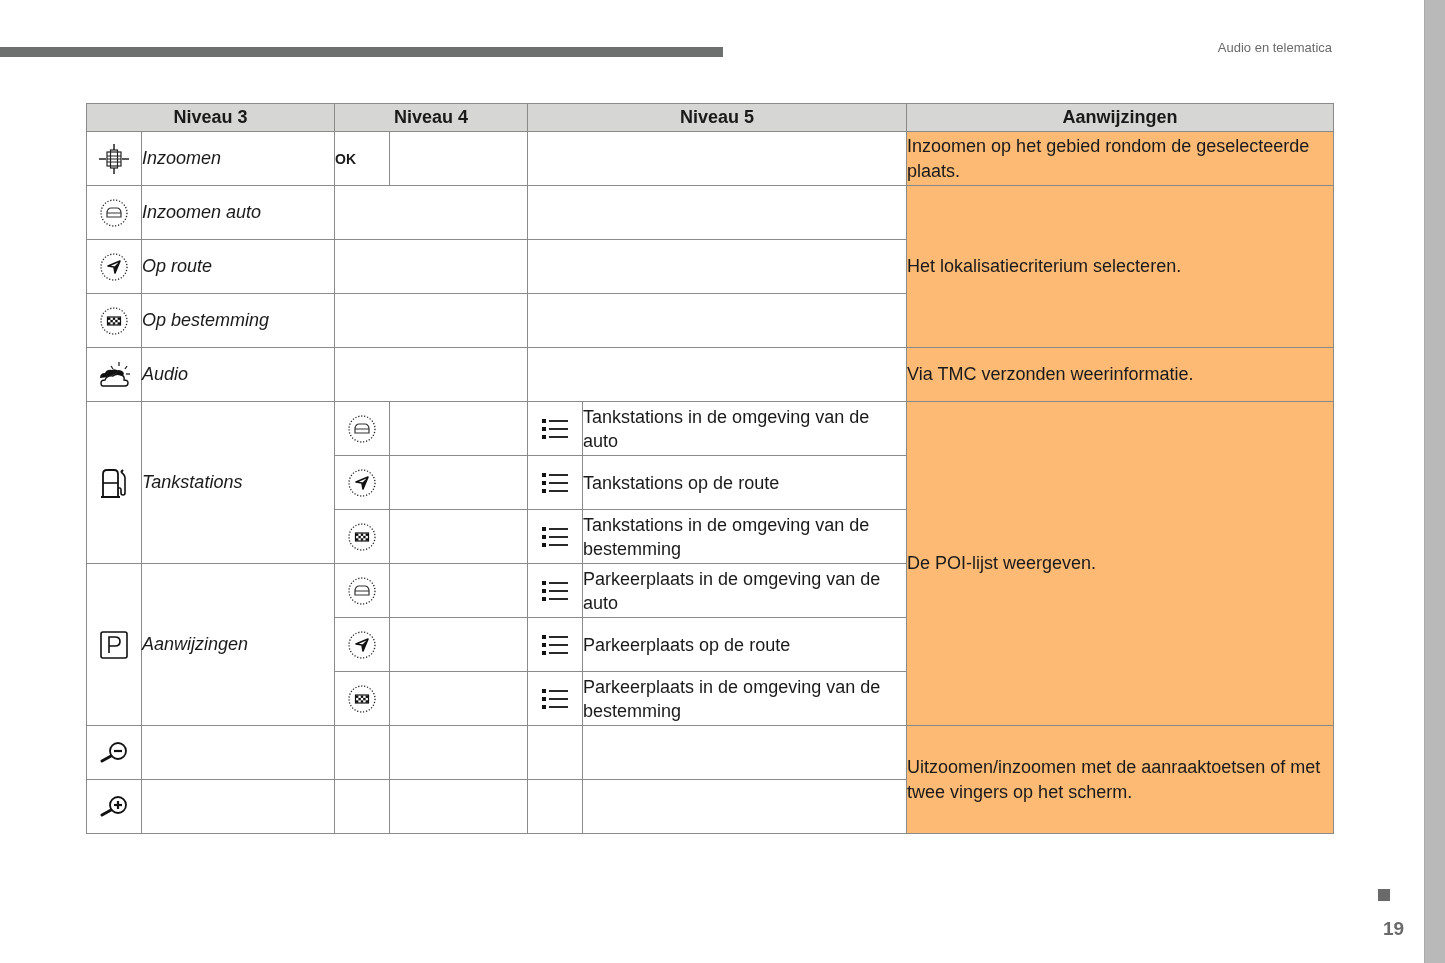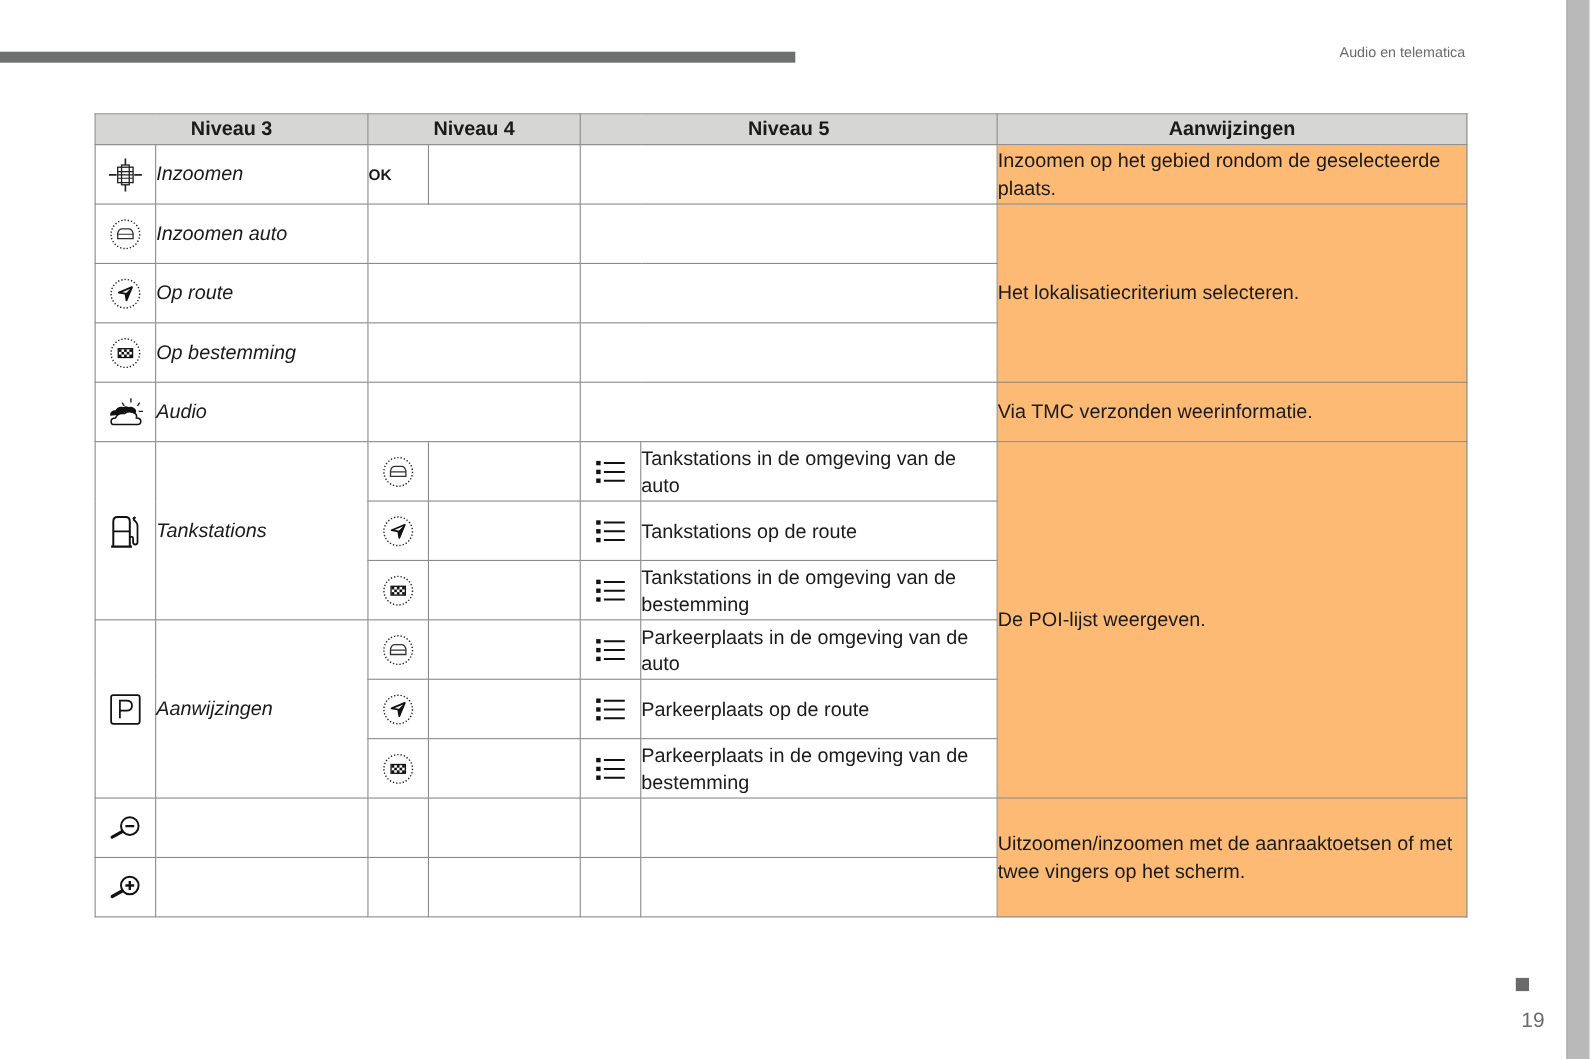--- a/index.html
+++ b/index.html
@@ -20,21 +20,21 @@
   .right-strip {
     position: absolute; left: 1424px; top: 0; width: 21px; height: 963px;
     background: #b8b9b8; border-left: 1px solid #a9aaa9;
   }
   .page-marker {
     position: absolute; left: 1378px; top: 889px; width: 12px; height: 12px;
     background: #6a6a6a;
   }
   .page-number {
     position: absolute; left: 1383px; top: 918px;
-    font-size: 19px; font-weight: normal; color: #6a6a6a;
+    font-size: 19px; font-weight: bold; color: #6a6a6a;
   }
 
   table.nav {
     position: absolute; left: 86px; top: 103px;
     border-collapse: collapse; table-layout: fixed;
     width: 1247px;
     font-size: 18px;
   }
   table.nav td, table.nav th {
     border: 1.5px solid #8a8a8a;

